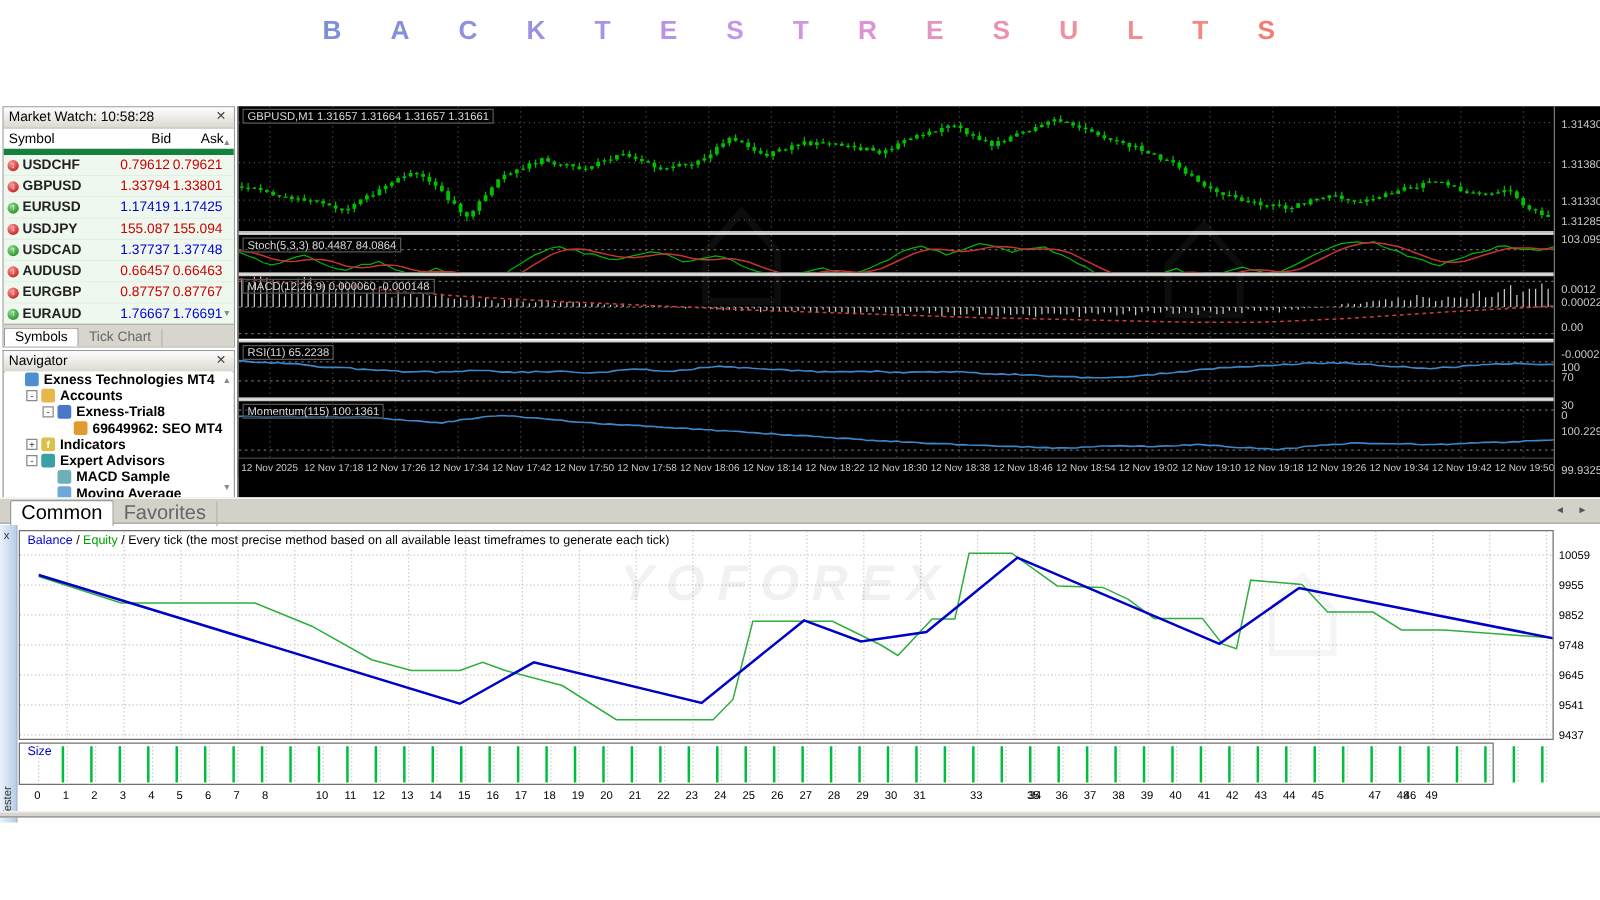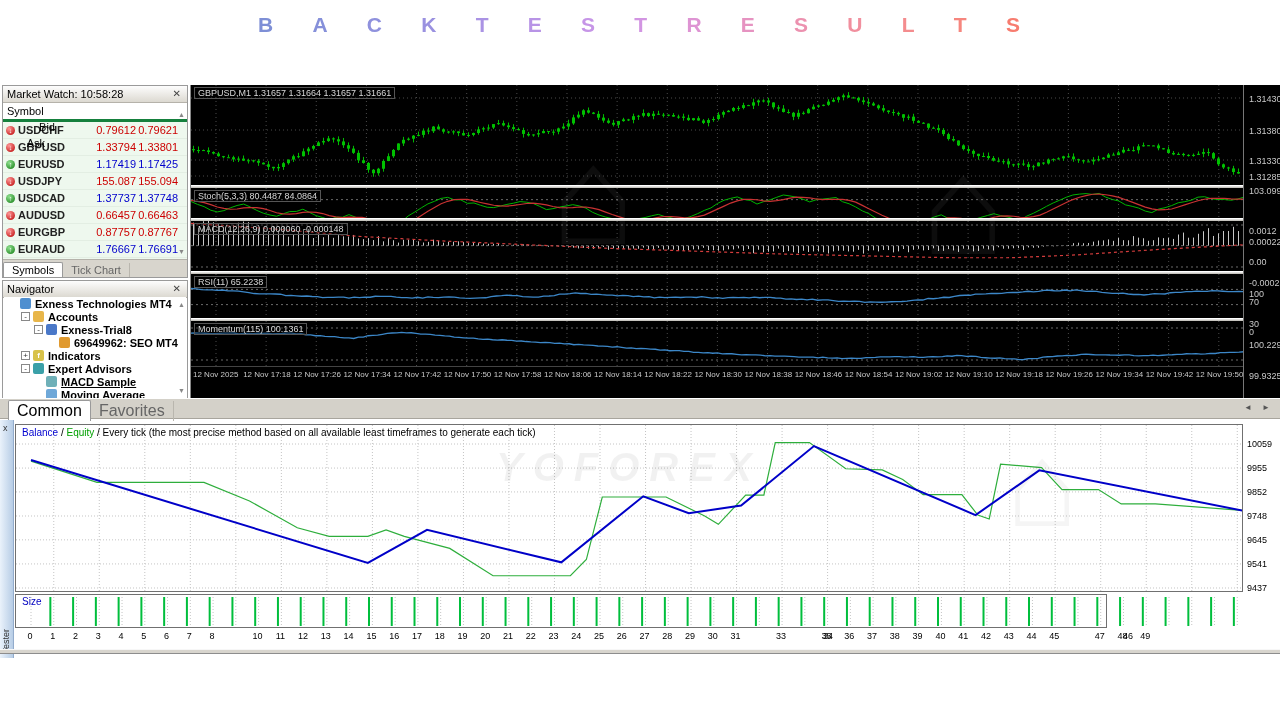--- a/index.html
+++ b/index.html
@@ -9,21 +9,21 @@
   
   #title-row{position:absolute;left:258px;top:13px;width:762px;display:flex;
              justify-content:space-between;font-size:21px;font-weight:bold;}
   
   .panel{position:absolute;background:#fff;border:1px solid #9a9a9a;box-sizing:border-box;}
   .ptitle{height:16px;line-height:16px;background:linear-gradient(#fdfdfd,#dcd9d1);
           border-bottom:1px solid #b5b2aa;font-size:11px;padding:0 4px;display:flex;
           justify-content:space-between;align-items:center;}
   .xbtn{color:#444;font-size:10px;cursor:default;padding:0 2px;}
   
-  .mw-head{height:16px;line-height:16px;font-size:11px;display:flex;border-bottom:3px solid #15803d;background:#fff;position:relative;flex-direction:column;}
+  .mw-head{height:16px;line-height:16px;font-size:11px;display:flex;border-bottom:5px solid #15803d;background:#fff;position:relative;}
   .mw-head .c1{width:78px;padding-left:4px;}
   .mw-head .c2{width:52px;text-align:right;}
   .mw-head .c3{width:42px;text-align:right;}
   .mw-row{height:16px;line-height:16px;font-size:11px;display:flex;background:#eef8ee;border-bottom:1px solid #e3eee3;}
   .mw-row .sym{width:78px;padding-left:3px;display:flex;align-items:center;gap:3px;font-weight:bold;color:#222;}
   .mw-row .bid{width:52px;text-align:right;}
   .mw-row .ask{width:42px;text-align:right;}
   .dot{width:9px;height:9px;border-radius:50%;display:inline-block;color:#fff;font-size:7px;
        line-height:9px;text-align:center;}
   .up .bid,.up .ask{color:#0000cc;}
@@ -61,21 +61,21 @@
   #tab-arrows{position:absolute;right:6px;top:4px;font-size:8px;color:#555;letter-spacing:4px;}
   
   #tester-strip{position:absolute;left:0;top:420px;width:14px;height:238px;
                 background:linear-gradient(to right,#eaf2fb,#b7cde6);border-right:1px solid #93accc;box-sizing:border-box;}
   #tester-close{position:absolute;top:3px;left:3px;font-size:9px;color:#333;}
   #tester-vlabel{position:absolute;bottom:4px;left:1px;font-size:9px;color:#333;
                  writing-mode:vertical-rl;transform:rotate(180deg);}
   #graph-box{position:absolute;left:15px;top:424px;width:1228px;height:168px;background:#fff;
              border:1px solid #707070;box-sizing:border-box;}
   #graph-header{position:absolute;left:6px;top:2px;font-size:10px;white-space:nowrap;z-index:4;}
-  #size-box{position:absolute;left:15px;top:594px;width:1092px;height:34px;background:#fff;
+  #size-box{position:absolute;left:15px;top:594px;width:1180px;height:34px;background:#fff;
             border:1px solid #707070;box-sizing:border-box;}
   #size-label{position:absolute;left:6px;top:1px;font-size:10px;z-index:4;}
   .ylbl{position:absolute;left:1247px;font-size:9px;color:#000;}
   .xlbl{position:absolute;top:631px;font-size:9px;color:#000;width:20px;text-align:center;}
   #bottom-divider{position:absolute;left:0;top:649px;width:1280px;height:5px;
                   background:#d8d5ce;border-top:1px solid #f7f7f7;border-bottom:1px solid #8d8d8d;box-sizing:border-box;}
   
   .wm-dark{position:absolute;color:rgba(255,255,255,0.05);font-size:140px;pointer-events:none;z-index:3;}
   .wm-light-text{position:absolute;color:rgba(0,0,0,0.055);font-size:40px;font-weight:bold;font-style:italic;
                  letter-spacing:10px;pointer-events:none;z-index:3;}
@@ -225,21 +225,21 @@
         <div class="tree-row" style="padding-left: 17px;">
           <span class="expander">+</span>
           <span class="ticon" style="background: rgb(216, 194, 74);">f</span>
           <span>Indicators</span>
         </div>
         <div class="tree-row" style="padding-left: 17px;">
           <span class="expander">-</span>
           <span class="ticon" style="background: rgb(58, 160, 168);"></span>
           <span>Expert Advisors</span>
         </div>
-        <div class="tree-row" style="padding-left: 30px; text-decoration: underline;">
+        <div class="tree-row" style="padding-left: 30px;">
           <span style="width: 12px; flex: 0 0 auto;"></span>
           <span class="ticon" style="background: rgb(111, 176, 184);"></span>
           <span>MACD Sample</span>
         </div>
         <div class="tree-row" style="padding-left: 30px;">
           <span style="width: 12px; flex: 0 0 auto;"></span>
           <span class="ticon" style="background: rgb(111, 168, 216);"></span>
           <span>Moving Average</span>
         </div>
       </div>

